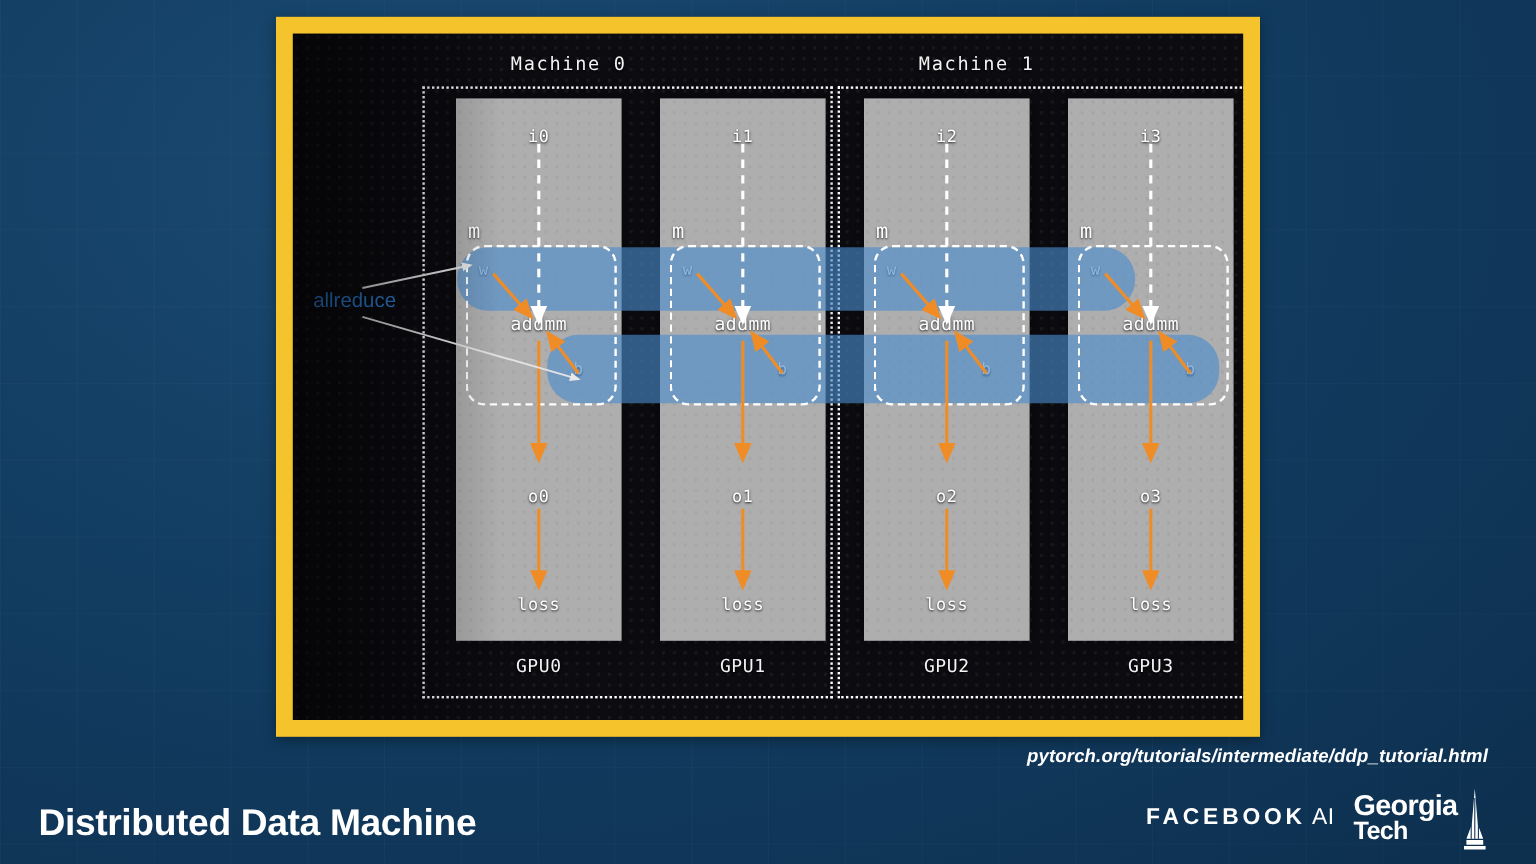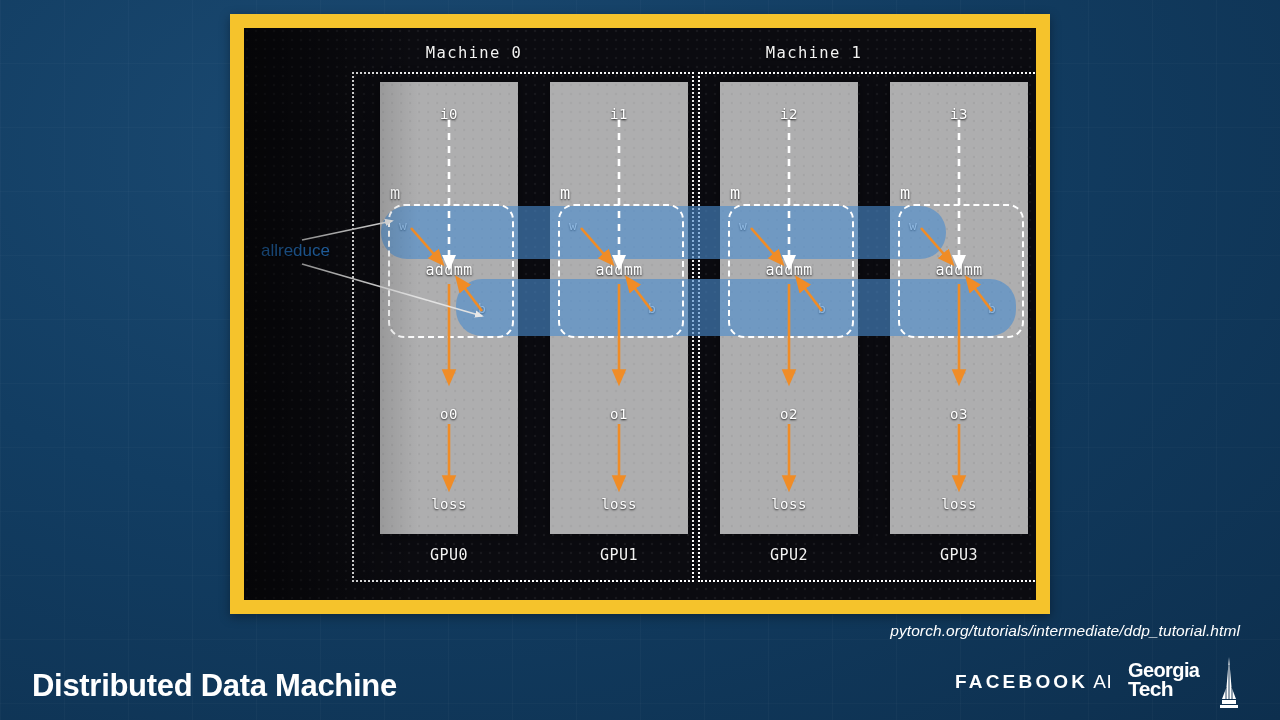--- a/index.html
+++ b/index.html
@@ -107,41 +107,41 @@
     position:absolute;
     font-family:"Liberation Sans", sans-serif;
     font-size:17px;color:#2b7fd4;
     text-shadow:0 1px 2px rgba(0,0,0,.8);
   }
 
   
   .source-url{
     position:absolute;right:40px;top:622px;
     font-family:"Liberation Sans", sans-serif;
-    font-style:italic;font-weight:normal;font-size:15.5px;color:#ffffff;
+    font-style:italic;font-weight:bold;font-size:15.5px;color:#ffffff;
     letter-spacing:.1px;
   }
   .slide-title{
     position:absolute;left:32px;top:668px;
     font-family:"Liberation Sans", sans-serif;
     font-weight:bold;font-size:31px;color:#ffffff;letter-spacing:-0.3px;
   }
   .fb-logo{
     position:absolute;left:955px;top:671px;
     font-family:"Liberation Sans", sans-serif;
     font-size:19px;color:#ffffff;
   }
   .fb-logo .fb-word{letter-spacing:3.2px;font-weight:700;}
   .fb-logo .fb-ai{letter-spacing:.5px;margin-left:5px;font-weight:400;}
   .gt-logo{
     position:absolute;left:1128px;top:661px;
     font-family:"Liberation Sans", sans-serif;
     font-weight:bold;color:#ffffff;line-height:.92;
   }
-  .gt-logo .gt1{display:block;font-size:20px;letter-spacing:-0.6px;text-align:right;}
+  .gt-logo .gt1{display:block;font-size:24px;letter-spacing:-0.6px;text-align:right;}
   .gt-logo .gt2{display:block;font-size:21px;letter-spacing:-0.6px;}
   .gt-tower{position:absolute;left:1212px;top:657px;}
 </style>
 </head>
 <body>
 
 <div class="bg-texture"></div>
 
 <div class="figure-frame">
   <div class="figure-inner">

